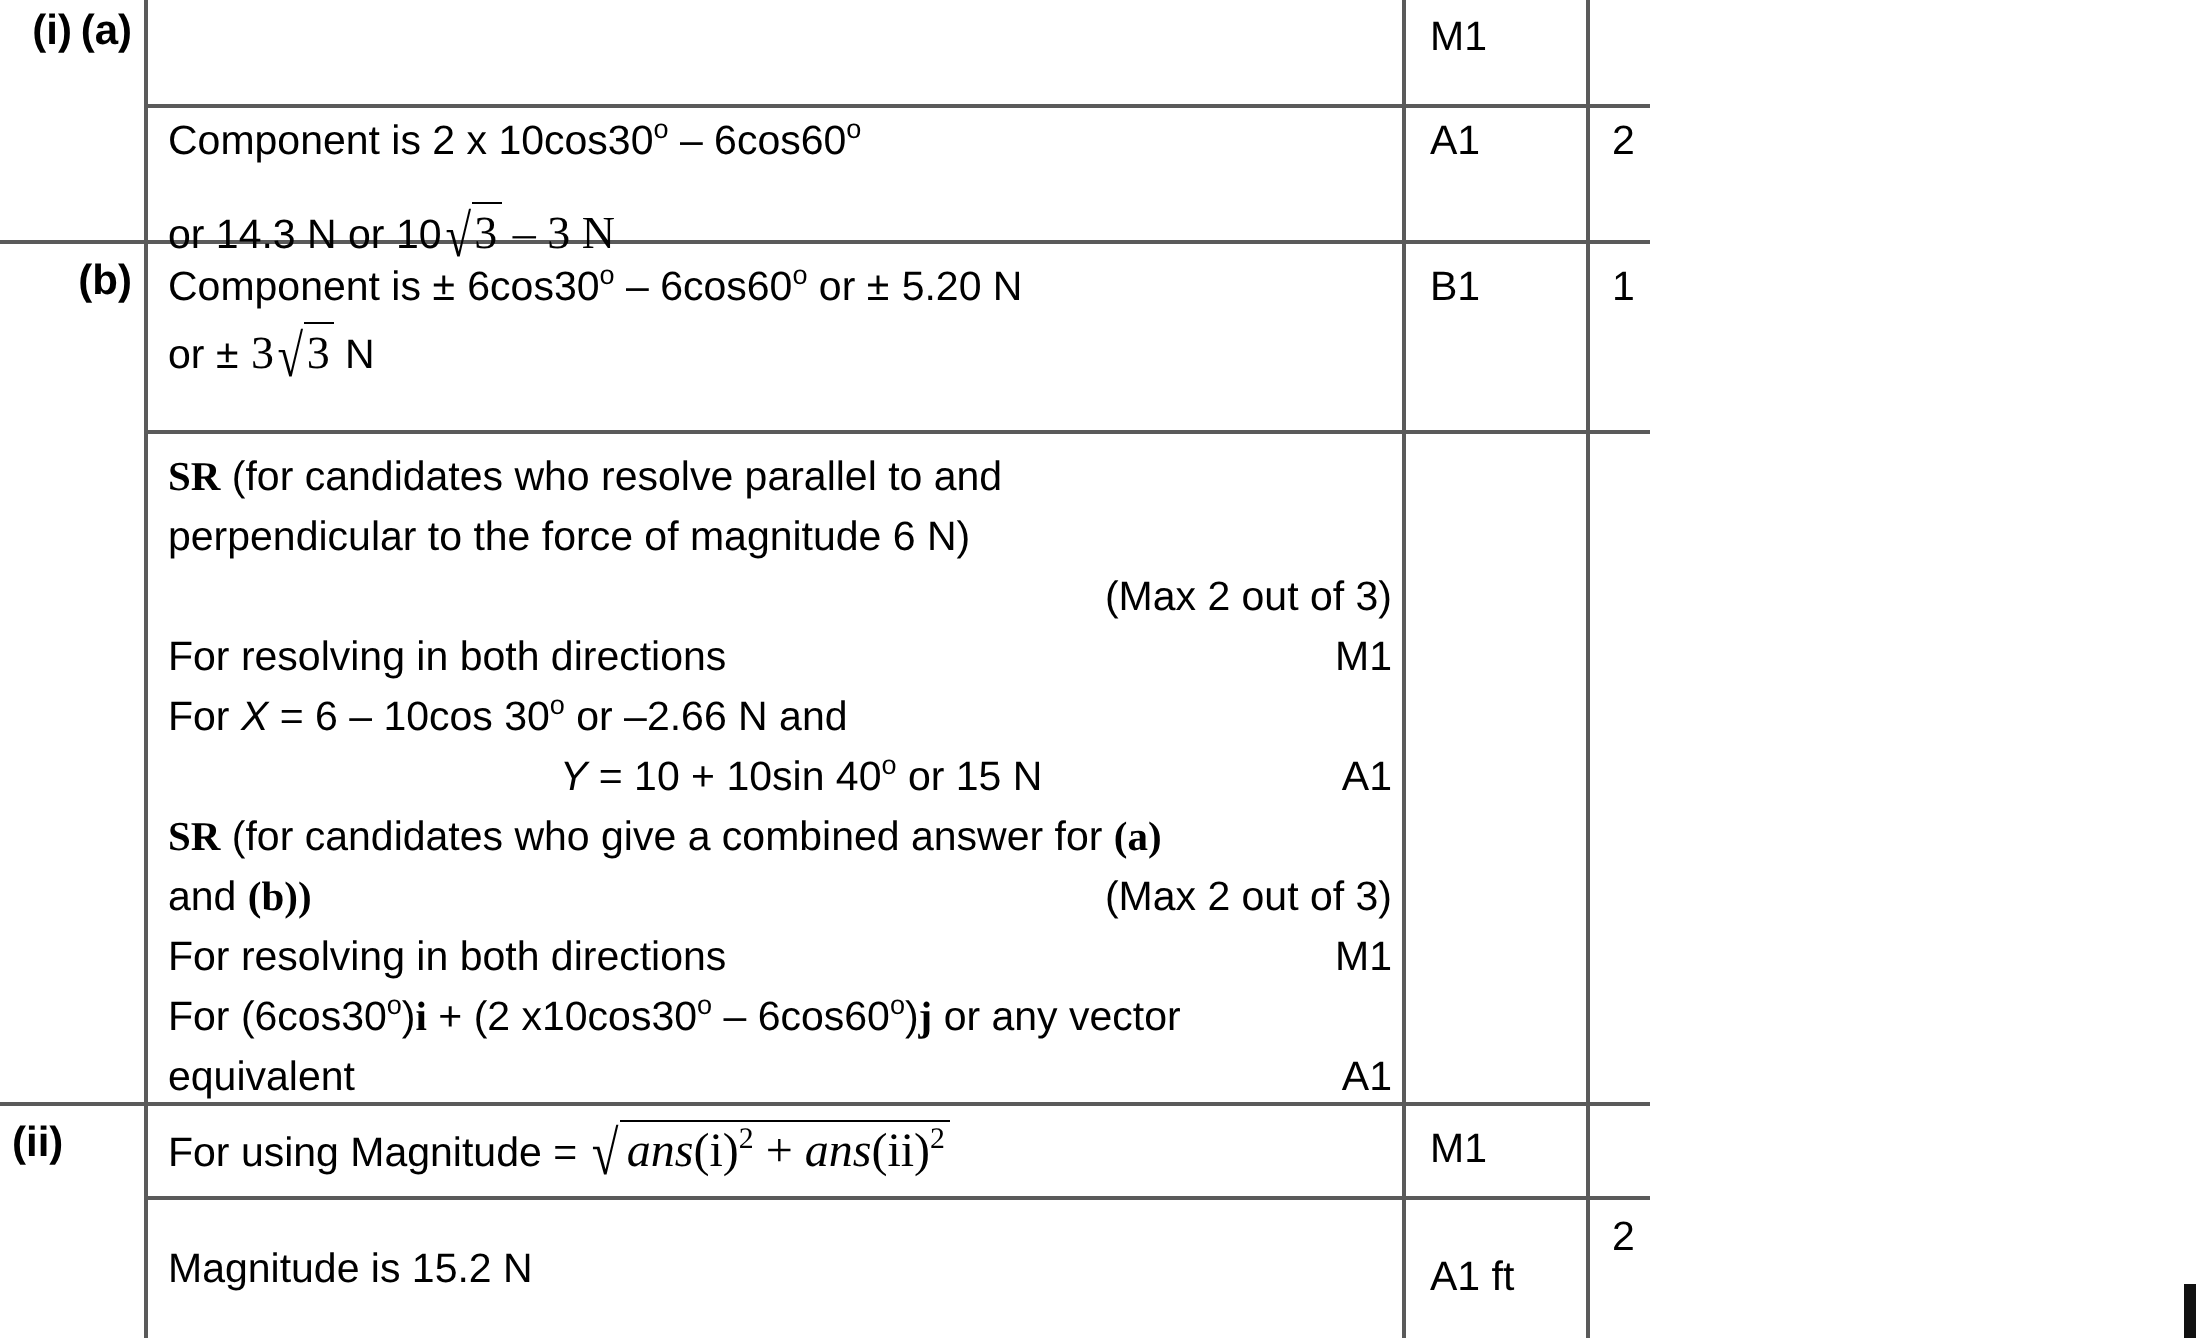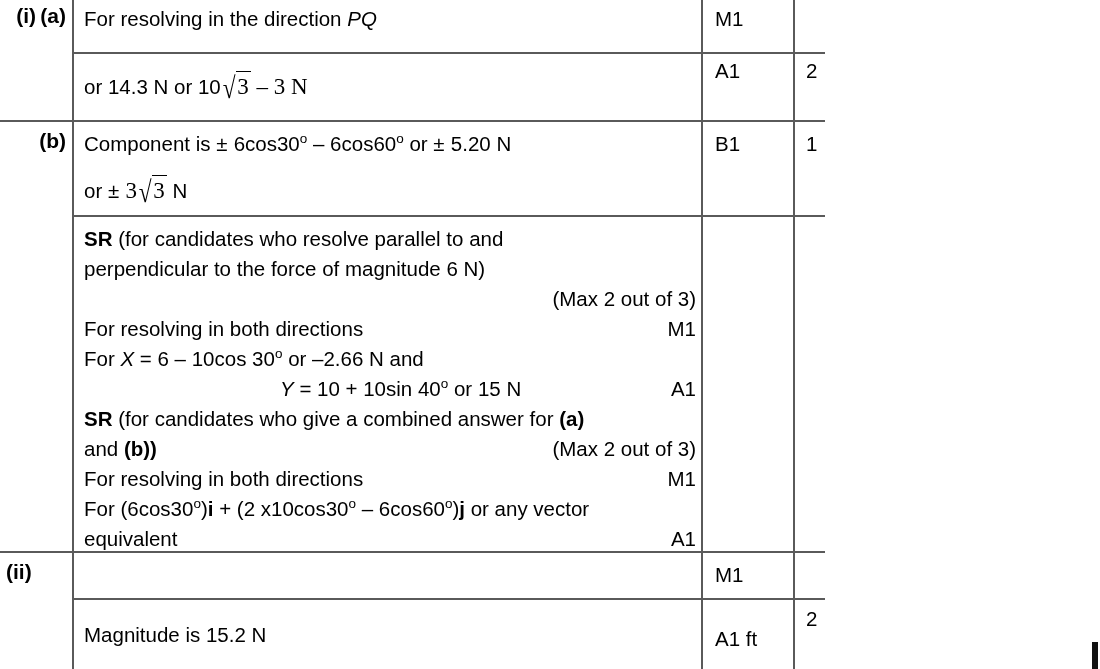--- a/index.html
+++ b/index.html
@@ -48,21 +48,21 @@
   }
   .body-txt {
     font-size: 20.5px;
     line-height: 30px;
     white-space: nowrap;
   }
   .mark {
     font-size: 20.5px;
     line-height: 30px;
   }
-  .bold { font-weight: bold; }
+  .bold { font-weight: bold; font-family: Liberation Serif, serif; }
   .ital { font-style: italic; }
   .sup {
     font-size: 0.62em;
     vertical-align: super;
     line-height: 0;
   }
 
   
   .deg {
     font-size: 0.66em;
@@ -125,39 +125,37 @@
 
   <div class="hrule" style="left:73px; top:52px; width:752px;"></div>
   <div class="hrule" style="left:0px;  top:120px; width:825px;"></div>
   <div class="hrule" style="left:73px; top:215px; width:752px;"></div>
   <div class="hrule" style="left:0px;  top:551px; width:825px;"></div>
   <div class="hrule" style="left:73px; top:598px; width:752px;"></div>
 
   <div class="cell lbl" style="left:0px; top:4px; width:36px;">(i)</div>
   <div class="cell lbl" style="left:28px; top:4px; width:38px;">(a)</div>
 
-  <div class="cell body-txt" style="left:84px; top:4px;">
-    <span>For resolving in the direction </span><span class="ital">PQ</span>
-  </div>
 
   <div class="cell mark" style="left:715px; top:4px;">M1</div>
   <div class="cell mark" style="left:806px; top:4px;"></div>
 
   <div class="cell body-txt" style="left:84px; top:56px;">
+    <div><span>Component is 2 x 10cos30</span><span class="deg">o</span><span> – 6cos60</span><span class="deg">o</span></div>
     <div style="margin-top:15px;"><span>or 14.3 N or 10</span><span class="sqrt serif-math"><span class="radical">√</span><span class="rad">3</span></span><span class="serif-math"> – 3  N</span></div>
   </div>
 
   <div class="cell mark" style="left:715px; top:56px;">A1</div>
   <div class="cell mark" style="left:806px; top:56px;">2</div>
 
   <div class="cell lbl" style="left:0px; top:129px; width:66px;">(b)</div>
 
   <div class="cell body-txt" style="left:84px; top:129px;">
     <div><span>Component is </span><span class="plusminus">±</span><span> 6cos30</span><span class="deg">o</span><span> – 6cos60</span><span class="deg">o</span><span> or </span><span class="plusminus">±</span><span> 5.20 N</span></div>
-    <div style="margin-top:16px;"><span>or </span><span class="plusminus">±</span><span class="serif-math"> 3</span><span class="sqrt serif-math"><span class="radical">√</span><span class="rad">3</span></span><span>  N</span></div>
+    <div style="margin-top:2px;"><span>or </span><span class="plusminus">±</span><span class="serif-math"> 3</span><span class="sqrt serif-math"><span class="radical">√</span><span class="rad">3</span></span><span>  N</span></div>
   </div>
 
   <div class="cell mark" style="left:715px; top:129px;">B1</div>
   <div class="cell mark" style="left:806px; top:129px;">1</div>
 
   <div class="cell body-txt" style="left:84px; top:224px;">
 
     <div class="sr-line"><span class="bold">SR</span><span> (for candidates who resolve parallel to and</span></div>
     <div class="sr-line">perpendicular to the force of magnitude 6 N)</div>
     <div class="sr-line"><span class="sr-right">(Max 2 out of 3)</span>&nbsp;</div>
@@ -167,20 +165,23 @@
 
     <div class="sr-line"><span class="bold">SR</span><span> (for candidates who give a combined answer for </span><span class="bold">(a)</span></div>
     <div class="sr-line"><span>and </span><span class="bold">(b))</span><span class="sr-right">(Max 2 out of 3)</span></div>
     <div class="sr-line"><span>For resolving in both directions</span><span class="sr-right">M1</span></div>
     <div class="sr-line"><span>For (6cos30</span><span class="deg">o</span><span>)</span><span class="bold">i</span><span> + (2 x10cos30</span><span class="deg">o</span><span> – 6cos60</span><span class="deg">o</span><span>)</span><span class="bold">j</span><span> or any vector</span></div>
     <div class="sr-line"><span>equivalent</span><span class="sr-right">A1</span></div>
   </div>
 
   <div class="cell lbl" style="left:0px; top:560px; width:50px; text-align:left; padding-left:6px; box-sizing:border-box;">(ii)</div>
 
+  <div class="cell body-txt" style="left:84px; top:560px;">
+    <span>For using Magnitude = </span><span class="sqrt serif-math" style="font-size:24px;"><span class="radical">√</span><span class="rad" style="padding:0 3px;"><span class="ital">ans</span><span>(i)</span><span class="sup">2</span><span> + </span><span class="ital">ans</span><span>(ii)</span><span class="sup">2</span></span></span>
+  </div>
 
   <div class="cell mark" style="left:715px; top:560px;">M1</div>
   <div class="cell mark" style="left:806px; top:560px;"></div>
 
   <div class="cell body-txt" style="left:84px; top:620px;">
     <div>Magnitude is 15.2 N</div>
   </div>
 
   <div class="cell mark" style="left:715px; top:624px;">A1 ft</div>
   <div class="cell mark" style="left:806px; top:604px;">2</div>

